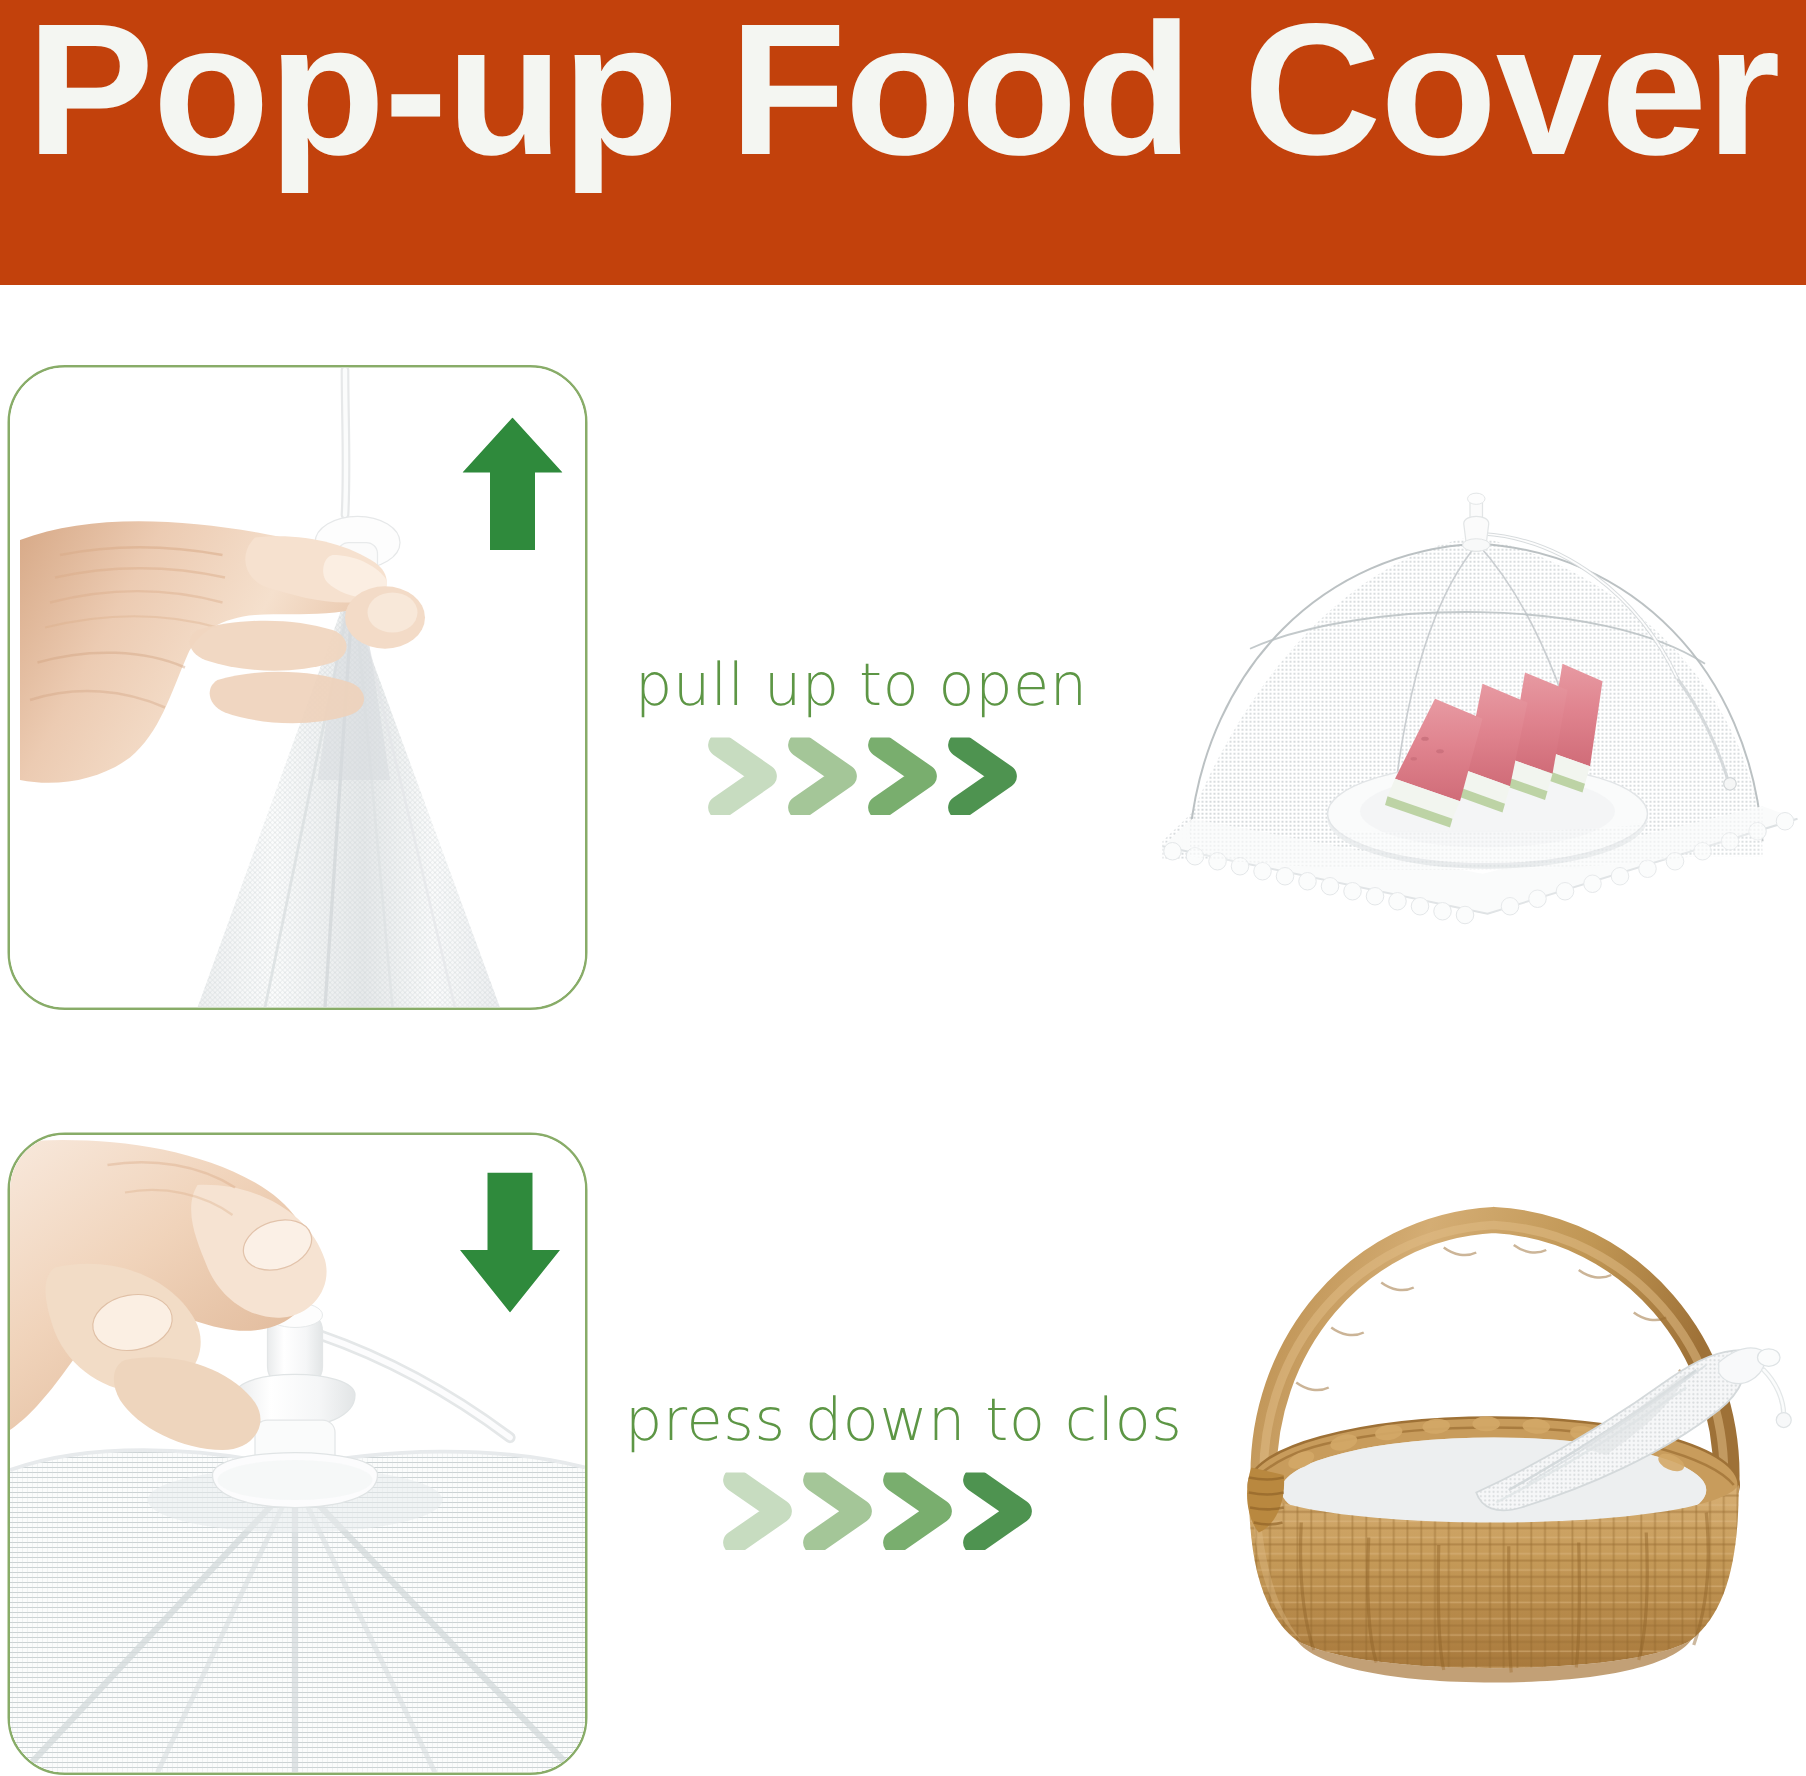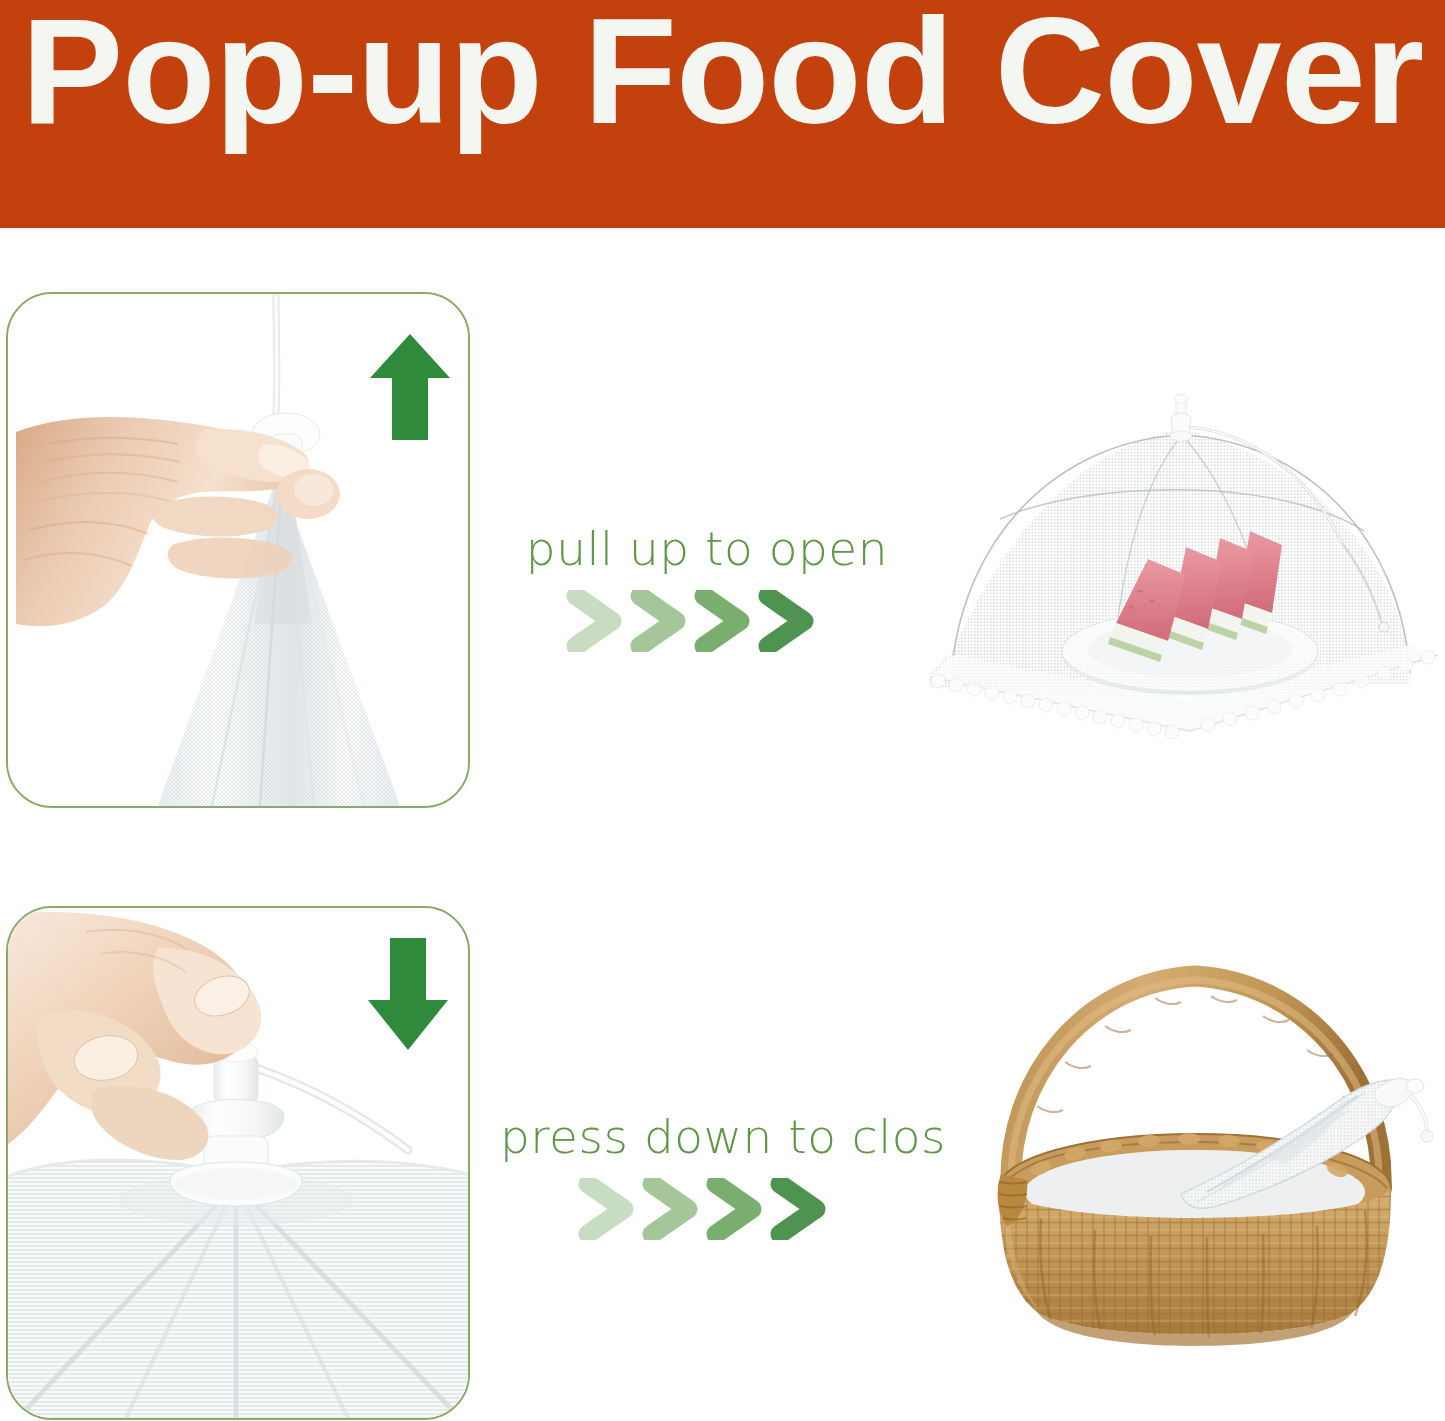--- a/index.html
+++ b/index.html
@@ -37,21 +37,21 @@
   }
   #panel-pull-up{ left:6px; top:292px; width:460px; height:512px; }
   #panel-press-down{ left:6px; top:906px; width:460px; height:510px; }
 
   
   .solid-arrow{position:absolute;}
   #arrow-up-icon{ left:370px; top:334px; width:80px; height:106px; }
   #arrow-down-icon{ left:368px; top:938px; width:80px; height:112px; }
 
   
-  .instruction{position:absolute;text-align:right;}
+  .instruction{position:absolute;}
   #instruction-pull-up{ left:508px; top:524px; width:380px; }
   #instruction-press-down{ left:500px; top:1112px; width:460px; }
   .instruction-label{
     font-size:47px;
     font-weight:300;
     color:#5d9645;
     letter-spacing:0.5px;
     white-space:nowrap;
     line-height:1.05;
     font-family:"DejaVu Sans", sans-serif;

